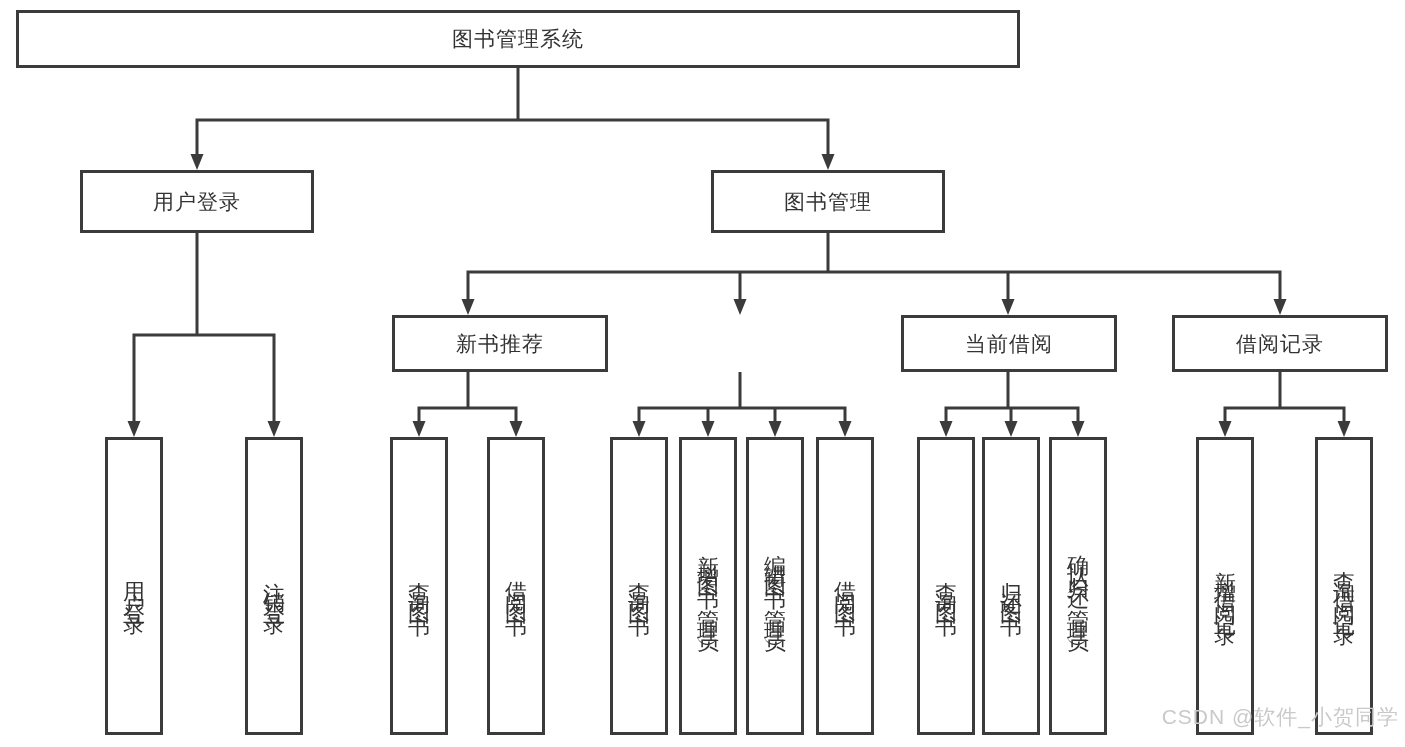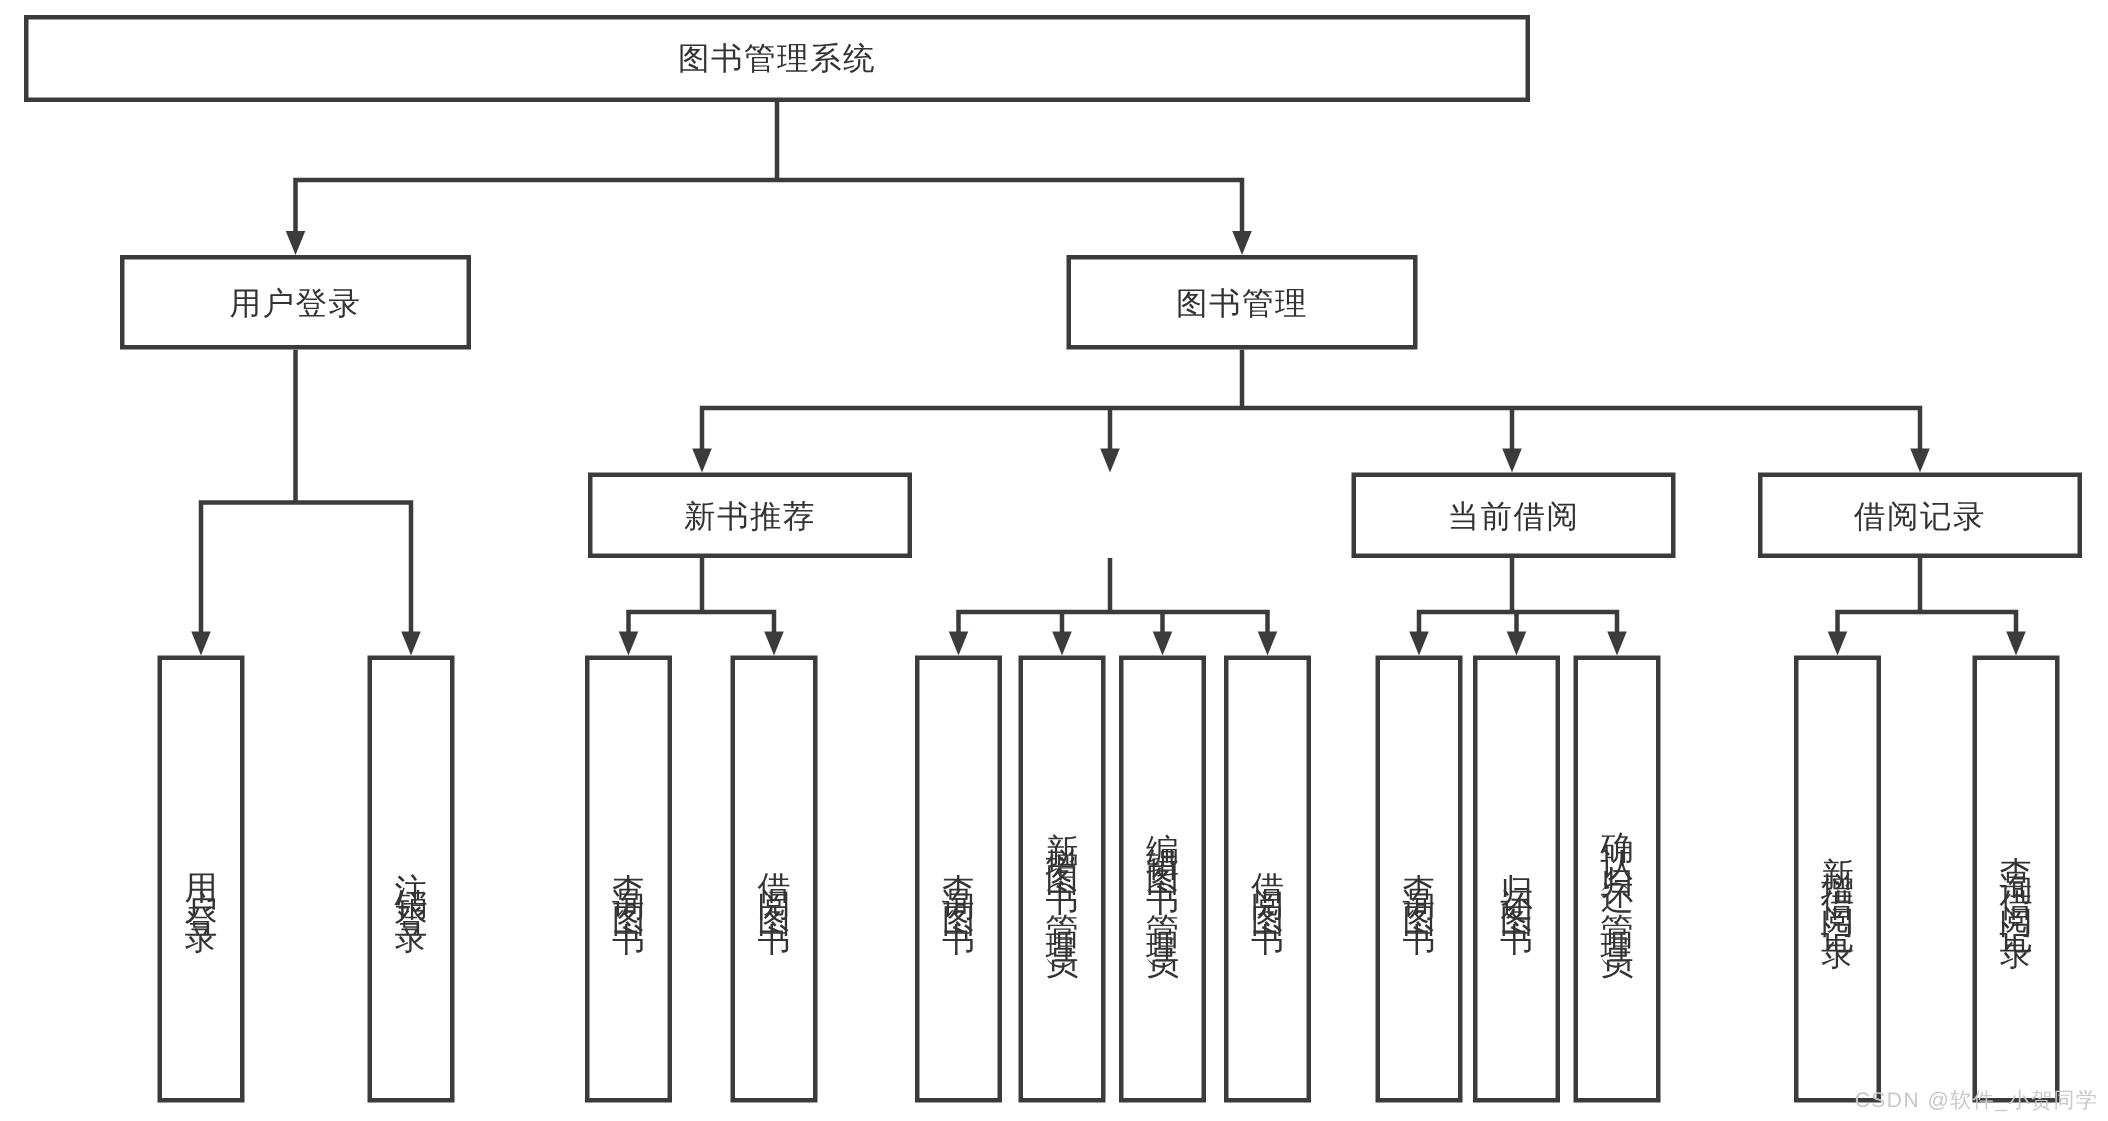--- a/index.html
+++ b/index.html
@@ -68,22 +68,22 @@
   .lf-7{left:746px;}
   .lf-8{left:816px;}
   .lf-9{left:917px;}
   .lf-10{left:982px;}
   .lf-11{left:1049px;}
   .lf-12{left:1196px;}
   .lf-13{left:1315px;}
   .watermark{
     position:absolute;
     right:6px;
-    bottom:4px;
-    font-size:14px;
+    bottom:16px;
+    font-size:21px;
     color:var(--wm);
     letter-spacing:1px;
     z-index:10;
     white-space:nowrap;
   }
 </style>
 </head>
 <body>
 
 <div class="canvas">

